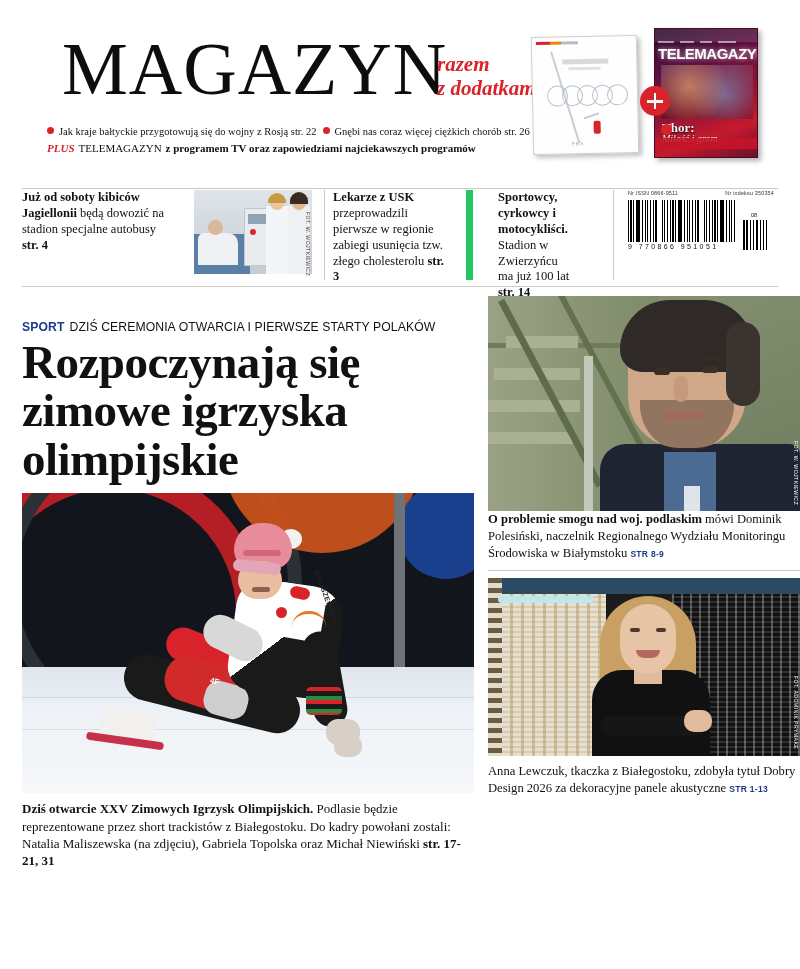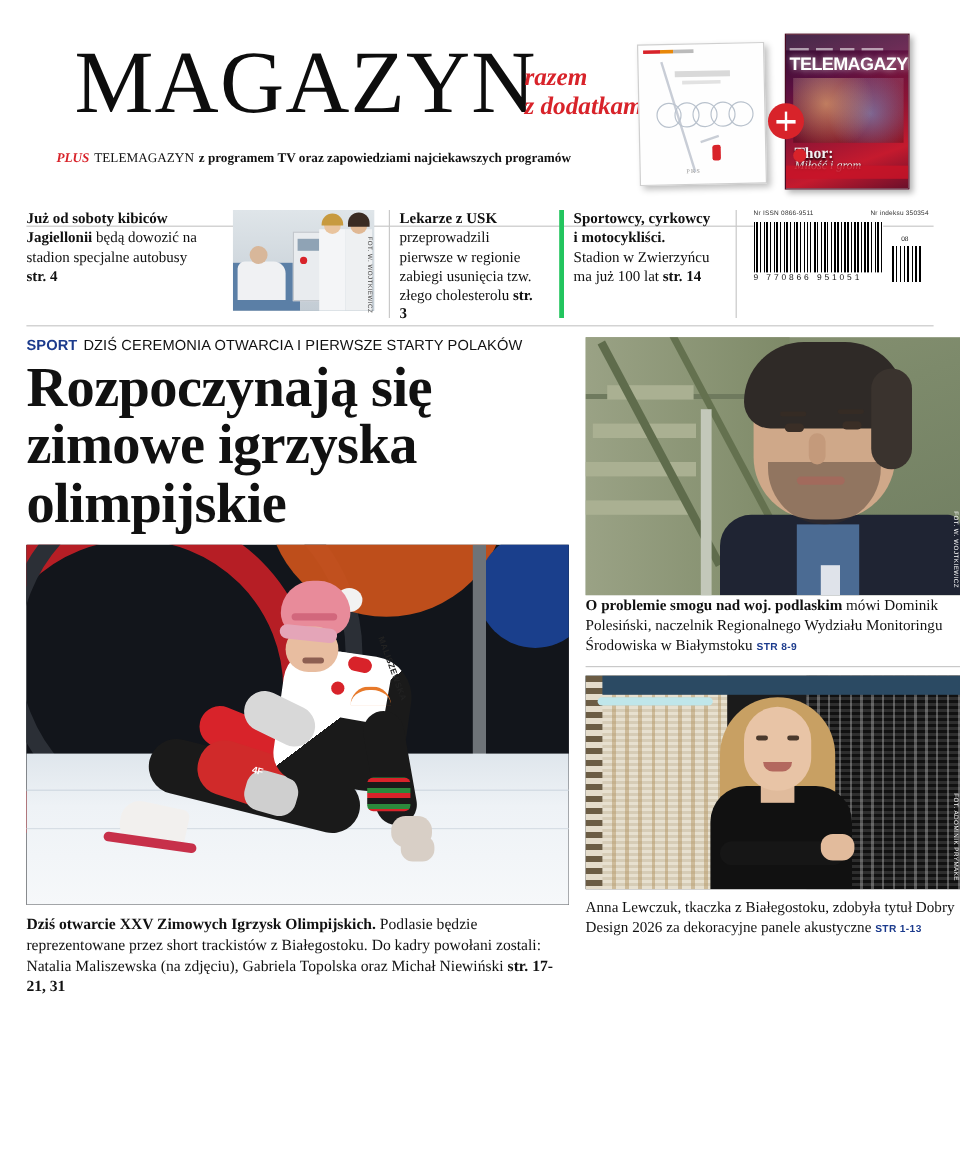--- a/index.html
+++ b/index.html
@@ -112,26 +112,26 @@
     margin-top:8px; border-top:1.5px solid #555; border-bottom:1px solid #999;
     padding:3px 0 4px 0; display:flex; justify-content:space-between; align-items:flex-start;
     font-family:"Liberation Sans", sans-serif; font-size:8px; color:#1a1a1a;
   }
   .infoline .left { text-align:left; line-height:1.35; }
   .infoline .left .d1{font-weight:700;}
   .infoline .mid { font-weight:700; font-size:8px; padding-top:2px;}
   .infoline .right { text-align:right; line-height:1.35; }
 
   
-  .teasers { display:flex; margin-top:7px; height:90px;gap:12px; }
+  .teasers { display:flex; margin-top:22px; height:90px;gap:12px; }
   .t-col { position:relative; }
   .t1 { width:160px; padding-right:8px; }
   .t-photo { width:118px; position:relative; overflow:hidden; flex:none;}
   .t2 { width:130px; padding:0 8px; border-left:1px solid #c9c9c9; }
-  .t3 { width:135px; padding:0 8px; border-left:4px solid #22c55e; }
+  .t3 { width:135px; padding:0 25px; border-left:7px solid #22c55e; }
   .t-barcode { flex:1; padding-left:14px; border-left:1px solid #c9c9c9; position:relative;}
   .t-txt { font-size:12.5px; line-height:1.27; }
   .t-txt b { font-weight:700; }
   .t-txt .pg { font-weight:700; }
   .credit-v {
     position:absolute; font-family:"Liberation Sans", sans-serif;
     font-size:5.2px; color:#fff; letter-spacing:.4px;
     writing-mode:vertical-rl; text-orientation:mixed;
   }
   .credit-v.dark { color:#444; }
@@ -167,21 +167,21 @@
   .bc-digits{font-family:"Liberation Sans",sans-serif;font-size:7px;letter-spacing:2.4px;margin-top:1px;width:108px;}
 
   .strip-rule { border-top:1px solid #c9c9c9; margin-top:6px; }
 
   
   .main { display:flex; margin-top:9px; gap:14px; }
   .col-left { width:452px; position:relative; }
   .col-right { width:312px; position:relative; }
 
   .kicker { font-family:"Liberation Sans", sans-serif; font-size:12.2px;
-            letter-spacing:.1px; margin-bottom:4px; white-space:nowrap;}
+            letter-spacing:.1px; margin-bottom:4px; white-space:nowrap;margin-top:24px;}
   .kicker .sport { color:#1b3a8c; font-weight:700; margin-right:5px; }
 
   .headline {
     font-family:"Liberation Serif", serif; font-weight:700;
     font-size:47px; line-height:1.03; letter-spacing:-0.5px; margin:2px 0 10px 0;
   }
 
   
   .photo-skater{
     position:relative; width:452px; height:300px; overflow:hidden;
@@ -293,20 +293,28 @@
 <div class="page">
 
   <div class="promo">
     <div class="mag-word">MAGAZYN</div>
     <div class="mag-sub">
       <div>razem</div>
       <div>z dodatkami</div>
     </div>
 
     <div class="promo-lines">
+      <div class="pl-row pl2">
+        <span class="seg">
+          <span class="bullet"></span><span>Jak kraje bałtyckie przygotowują się do wojny z Rosją str. 22</span>
+        </span>
+        <span class="seg">
+          <span class="bullet"></span><span>Gnębi nas coraz więcej ciężkich chorób str. 26</span>
+        </span>
+      </div>
       <div class="pl-row pl3">
         <span class="plus-it">PLUS</span>
         <span class="tele-reg">TELEMAGAZYN</span>
         <span>z programem TV  oraz zapowiedziami najciekawszych programów</span>
       </div>
     </div>
 
     <div class="thumbs">
       <div class="mag-a">
         <div class="tiny-band"></div>

